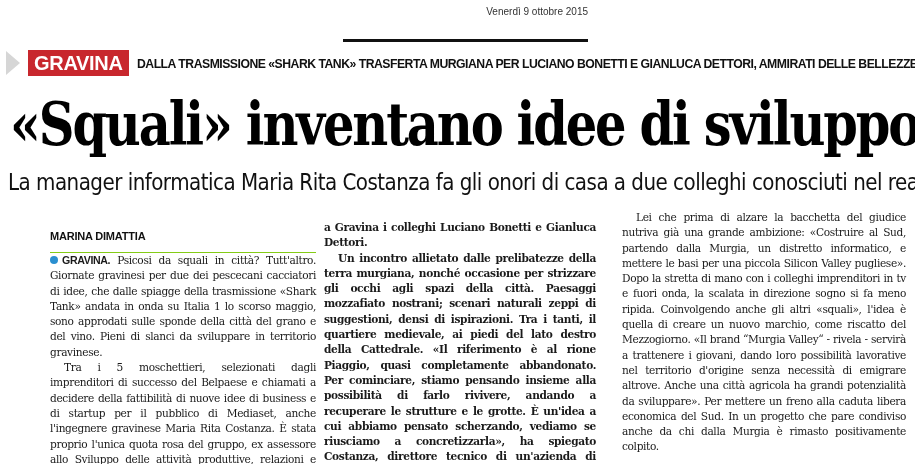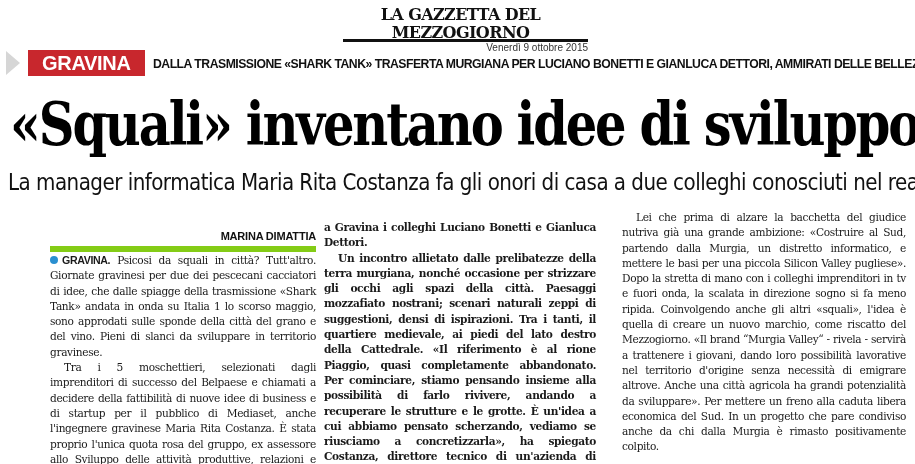--- a/index.html
+++ b/index.html
@@ -4,43 +4,42 @@
 <style>
   html, body { margin:0; padding:0; background:#ffffff; }
   body { width:915px; height:464px; overflow:hidden; position:relative; color:#111; }
   .masthead { position:absolute; left:333px; top:6px; width:255px; text-align:right; }
   .masthead .name { font-family:"DejaVu Serif", serif; font-weight:bold; font-size:16px; letter-spacing:-0.6px; text-align:center; color:#111; line-height:18px; }
   .masthead .date { font-family:"Liberation Sans", sans-serif; font-size:10px; color:#333; line-height:12px; }
   .masthead .rule { position:absolute; left:10px; right:0; top:33px; height:3px; background:#111; }
 
   .kicker { position:absolute; left:6px; top:49px; height:28px; display:flex; align-items:center; }
   .kicker .arrow { width:0; height:0; border-top:12px solid transparent; border-bottom:12px solid transparent; border-left:14px solid #d6d6d6; margin-right:8px; }
-  .kicker .tag { background:#c8272d; color:#fff; font-family:"Liberation Sans", sans-serif; font-weight:bold; font-size:20px; padding:0 14px; height:26px; line-height:27px; letter-spacing:-0.3px; }
+  .kicker .tag { background:#c8272d; color:#fff; font-family:"Liberation Sans", sans-serif; font-weight:bold; font-size:20px; padding:0 6px; height:26px; line-height:27px; letter-spacing:-0.3px; }
   .kicker .text { margin-left:8px; font-family:"Liberation Sans", sans-serif; font-weight:bold; font-size:13.3px; letter-spacing:-0.55px; transform:scaleX(0.92); transform-origin:left center; white-space:nowrap; color:#111; }
 
   .headline { position:absolute; left:10px; top:86px; width:900px; font-family:"DejaVu Serif", serif; font-weight:bold; font-size:60px; line-height:76px; letter-spacing:-2.6px; white-space:nowrap; transform:scaleX(0.825); transform-origin:left top; color:#000; }
 
   .subhead { position:absolute; left:8px; top:166px; font-family:"DejaVu Sans", sans-serif; font-size:23px; line-height:32px; letter-spacing:-0.6px; white-space:nowrap; transform:scaleX(0.865); transform-origin:left top; color:#111; }
 
-  .byline { position:absolute; left:50px; top:230px; width:266px; font-family:"Liberation Sans", sans-serif; font-weight:bold; font-size:11px; letter-spacing:-0.2px; border-bottom:6px solid #84cc16; padding-bottom:3px; line-height:13px;text-align:right; }
+  .byline { position:absolute; left:50px; top:230px; width:266px; font-family:"Liberation Sans", sans-serif; font-weight:bold; font-size:11px; letter-spacing:-0.2px; border-bottom:1px solid #84cc16; padding-bottom:9px; line-height:13px; }
 
   .col { position:absolute; font-family:"DejaVu Serif", serif; font-size:10.6px; line-height:15.3px; text-align:justify; color:#1a1a1a; letter-spacing:-0.35px; }
   .col p { margin:0; text-indent:14px; }
   .col p.first { text-indent:0; }
   .col1 { left:50px; top:253px; width:266px; }
   .col2 { left:324px; top:220px; width:272px;font-weight:bold; }
   .col3 { left:622px; top:210px; width:284px; }
   .dateline { font-family:"Liberation Sans", sans-serif; font-weight:bold; font-size:10.6px;margin-top:32px; }
   .bullet { display:inline-block; width:8px; height:8px; border-radius:50%; background:#2a8fd0; margin-right:4px; vertical-align:0px; }
 </style>
 </head>
 <body>
 
 <div class="masthead">
-  <div class="name">LA GAZZETTA DEL MEZZOGIORNO</div>
   <div class="date">Venerdì 9 ottobre 2015</div>
   <div class="rule"></div>
 </div>
 
 <div class="kicker">
   <span class="arrow"></span>
   <span class="tag">GRAVINA</span>
   <span class="text">DALLA TRASMISSIONE «SHARK TANK» TRASFERTA MURGIANA PER LUCIANO BONETTI E GIANLUCA DETTORI, AMMIRATI DELLE BELLEZZE DELLA CITTÀ</span>
 </div>
 

